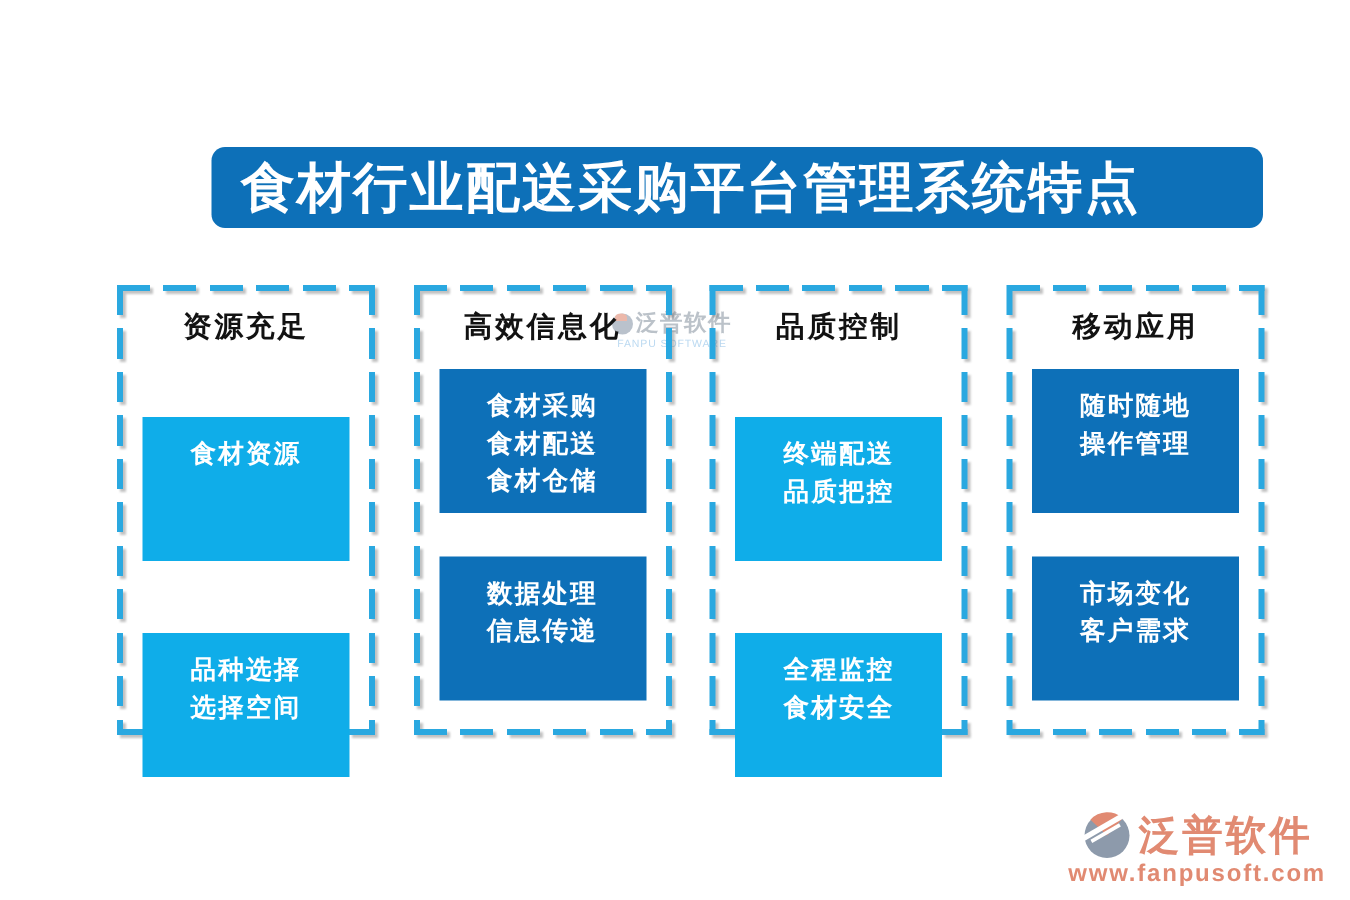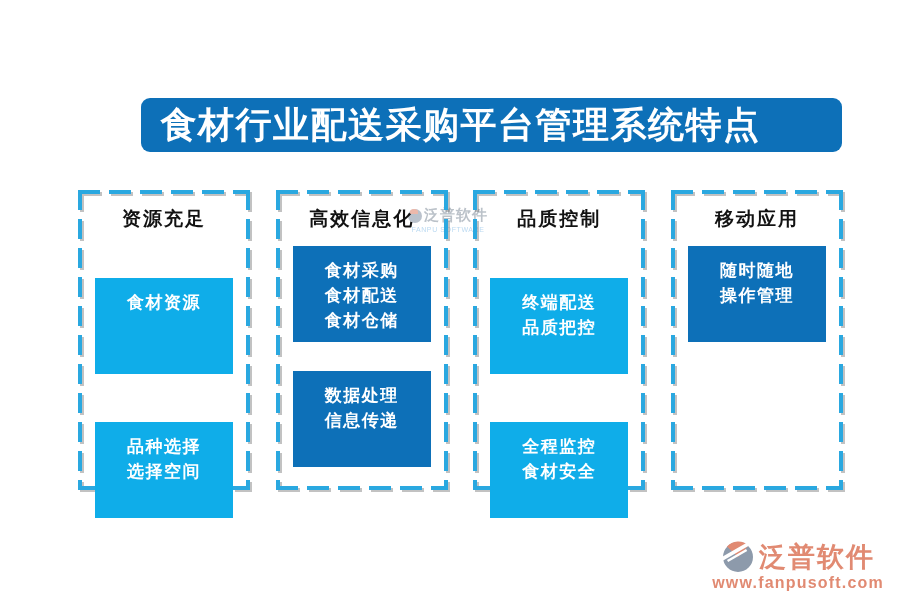--- a/index.html
+++ b/index.html
@@ -137,20 +137,24 @@
       </div>
     </div>
 
     <div class="col dark">
       <div class="col-border"></div>
       <div class="col-header">移动应用</div>
       <div class="feature-box box1">
         <div>随时随地</div>
         <div>操作管理</div>
       </div>
+      <div class="feature-box box2">
+        <div>市场变化</div>
+        <div>客户需求</div>
+      </div>
     </div>
 
   </div>
 
   <div class="logo">
     <div class="logo-row">
       <svg width="34" height="34" viewBox="0 0 34 34">
         <circle cx="17" cy="17" r="15" fill="#8d9aab"></circle>
         <path d="M17,17 L6,6.5 A15,15 0 0 1 27.5,5.5 Z" fill="#e18a72"></path>
         <rect x="-4" y="9" width="42" height="3.6" fill="#ffffff" transform="rotate(-30 17 17)"></rect>

